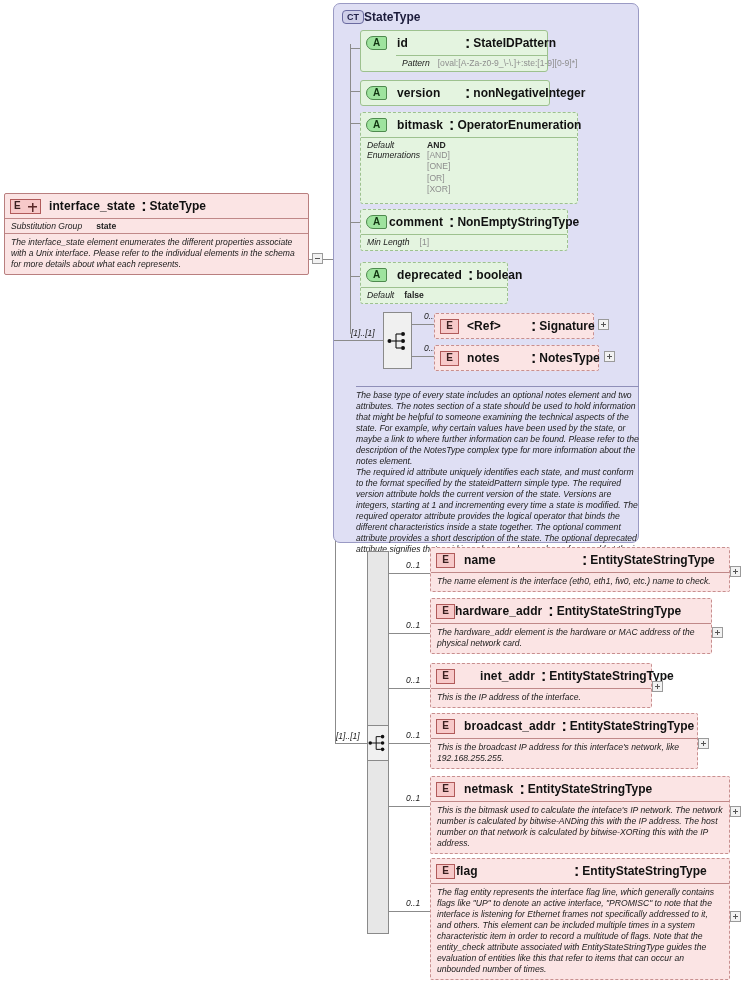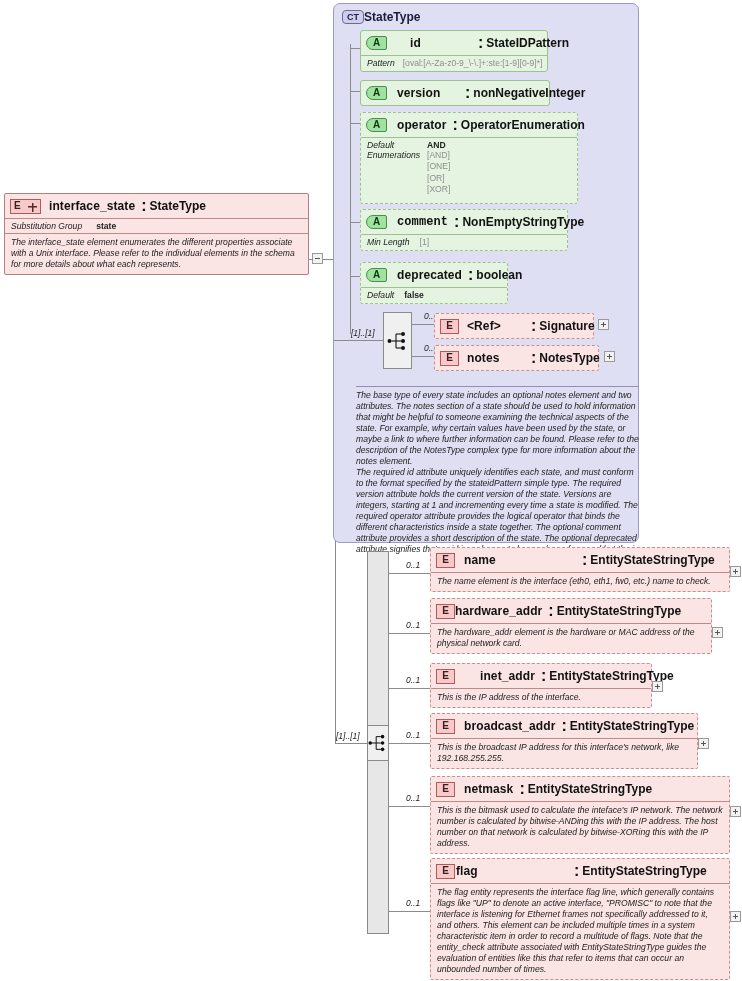--- a/index.html
+++ b/index.html
@@ -206,45 +206,45 @@
       <span class="icon-ct">CT</span>
       <span class="ct-title">StateType</span>
     </div>
 
     <div class="ln v" style="left:16px; top:40px; height:290px;"></div>
 
     <div class="ln h" style="left:16px; top:44px; width:10px;"></div>
     <div class="box abox" style="left:26px; top:26px; width:188px;">
       <div class="abox-head">
         <span class="icon-a">A</span>
-        <span class="name" style="margin-left:23px; min-width:62px;">id</span>
+        <span class="name" style="margin-left:10px; min-width:62px;">id</span>
         <span class="sep">:</span>
         <span class="type">StateIDPattern</span>
       </div>
-      <div class="abox-body" style="display:flex; gap:8px; align-items:baseline;">
+      <div class="abox-body" style="display:flex; gap:8px; align-items:baseline;margin-left:35px;">
         <span class="facet-label" style="width:34px;">Pattern</span>
         <span class="facet-val dim">[oval:[A-Za-z0-9_\-\.]+:ste:[1-9][0-9]*]</span>
       </div>
     </div>
 
     <div class="ln h" style="left:16px; top:87px; width:10px;"></div>
     <div class="box abox" style="left:26px; top:76px; width:190px;">
       <div class="abox-head">
         <span class="icon-a">A</span>
         <span class="name" style="margin-left:10px; min-width:62px;">version</span>
         <span class="sep">:</span>
         <span class="type">nonNegativeInteger</span>
       </div>
     </div>
 
     <div class="ln h" style="left:16px; top:119px; width:10px;"></div>
     <div class="box abox dashed" style="left:26px; top:108px; width:218px;">
       <div class="abox-head">
         <span class="icon-a">A</span>
-        <span class="name" style="margin-left:10px;">operator</span>
+        <span class="name" style="margin-left:10px;">bitmask</span>
         <span class="sep">:</span>
         <span class="type">OperatorEnumeration</span>
       </div>
       <div class="abox-body" style="padding-bottom:8px;">
         <div style="display:flex; gap:8px; align-items:baseline;">
           <span class="facet-label" style="width:52px;">Default</span>
           <span class="facet-val bold">AND</span>
         </div>
         <div style="display:flex; gap:8px; align-items:flex-start;">
           <span class="facet-label" style="width:52px;">Enumerations</span>
@@ -253,21 +253,21 @@
 [OR]
 [XOR]</span>
         </div>
       </div>
     </div>
 
     <div class="ln h" style="left:16px; top:218px; width:10px;"></div>
     <div class="box abox dashed" style="left:26px; top:205px; width:208px;">
       <div class="abox-head">
         <span class="icon-a">A</span>
-        <span class="name" style="margin-left:10px;font-family:Liberation Mono, monospace;">comment</span>
+        <span class="name" style="margin-left:2px;">comment</span>
         <span class="sep">:</span>
         <span class="type">NonEmptyStringType</span>
       </div>
       <div class="abox-body" style="display:flex; gap:10px; align-items:baseline;">
         <span class="facet-label">Min Length</span>
         <span class="facet-val dim">[1]</span>
       </div>
     </div>
 
     <div class="ln h" style="left:16px; top:272px; width:10px;"></div>

